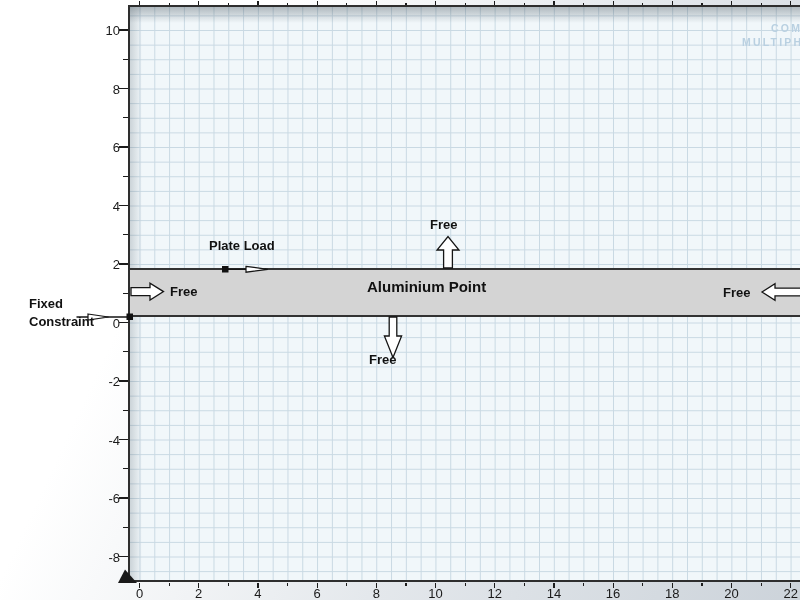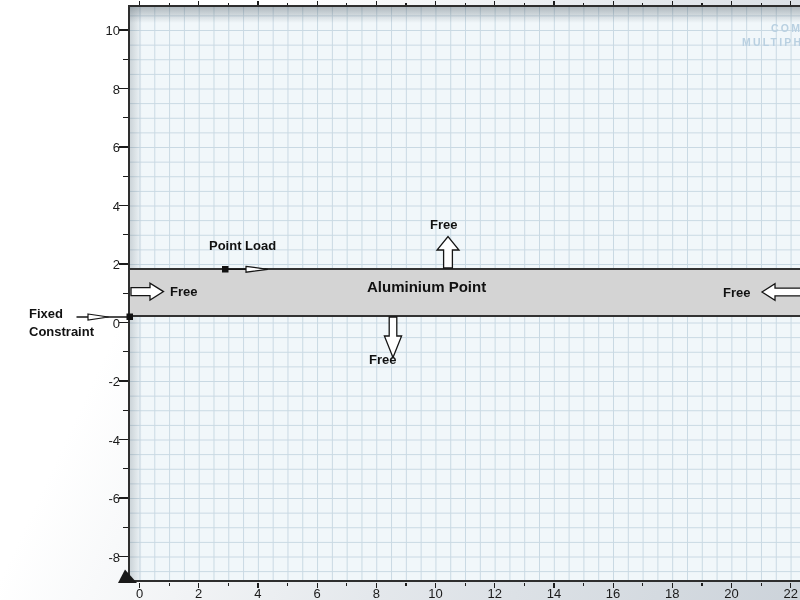--- a/index.html
+++ b/index.html
@@ -176,23 +176,23 @@
   </svg>
 
   <div class="ann" style="left:170px;top:284px;">Free</div>
 
   <div class="ann" style="left:430px;top:217px;">Free</div>
 
   <div class="ann" style="left:369px;top:352px;">Free</div>
 
   <div class="ann" style="left:723px;top:285px;">Free</div>
 
-  <div class="ann" style="left:209px;top:238px;">Point Load</div>
-
-  <div class="ann" id="fixed-constraint-label" style="left:29px;top:305px;">
+  <div class="ann" style="left:209px;top:238px;">Plate Load</div>
+
+  <div class="ann" id="fixed-constraint-label" style="left:29px;top:295px;">
     <span style="display:block">Fixed</span>
     <span style="display:block">Constraint</span>
   </div>
 
   <div class="ann" id="plate-label" style="left:367px;top:279px;">Aluminium Point</div>
 
   <div id="watermark">
     <span class="wm1">COMSOL</span>
     <span class="wm2">MULTIPHYSICS</span>
   </div>

